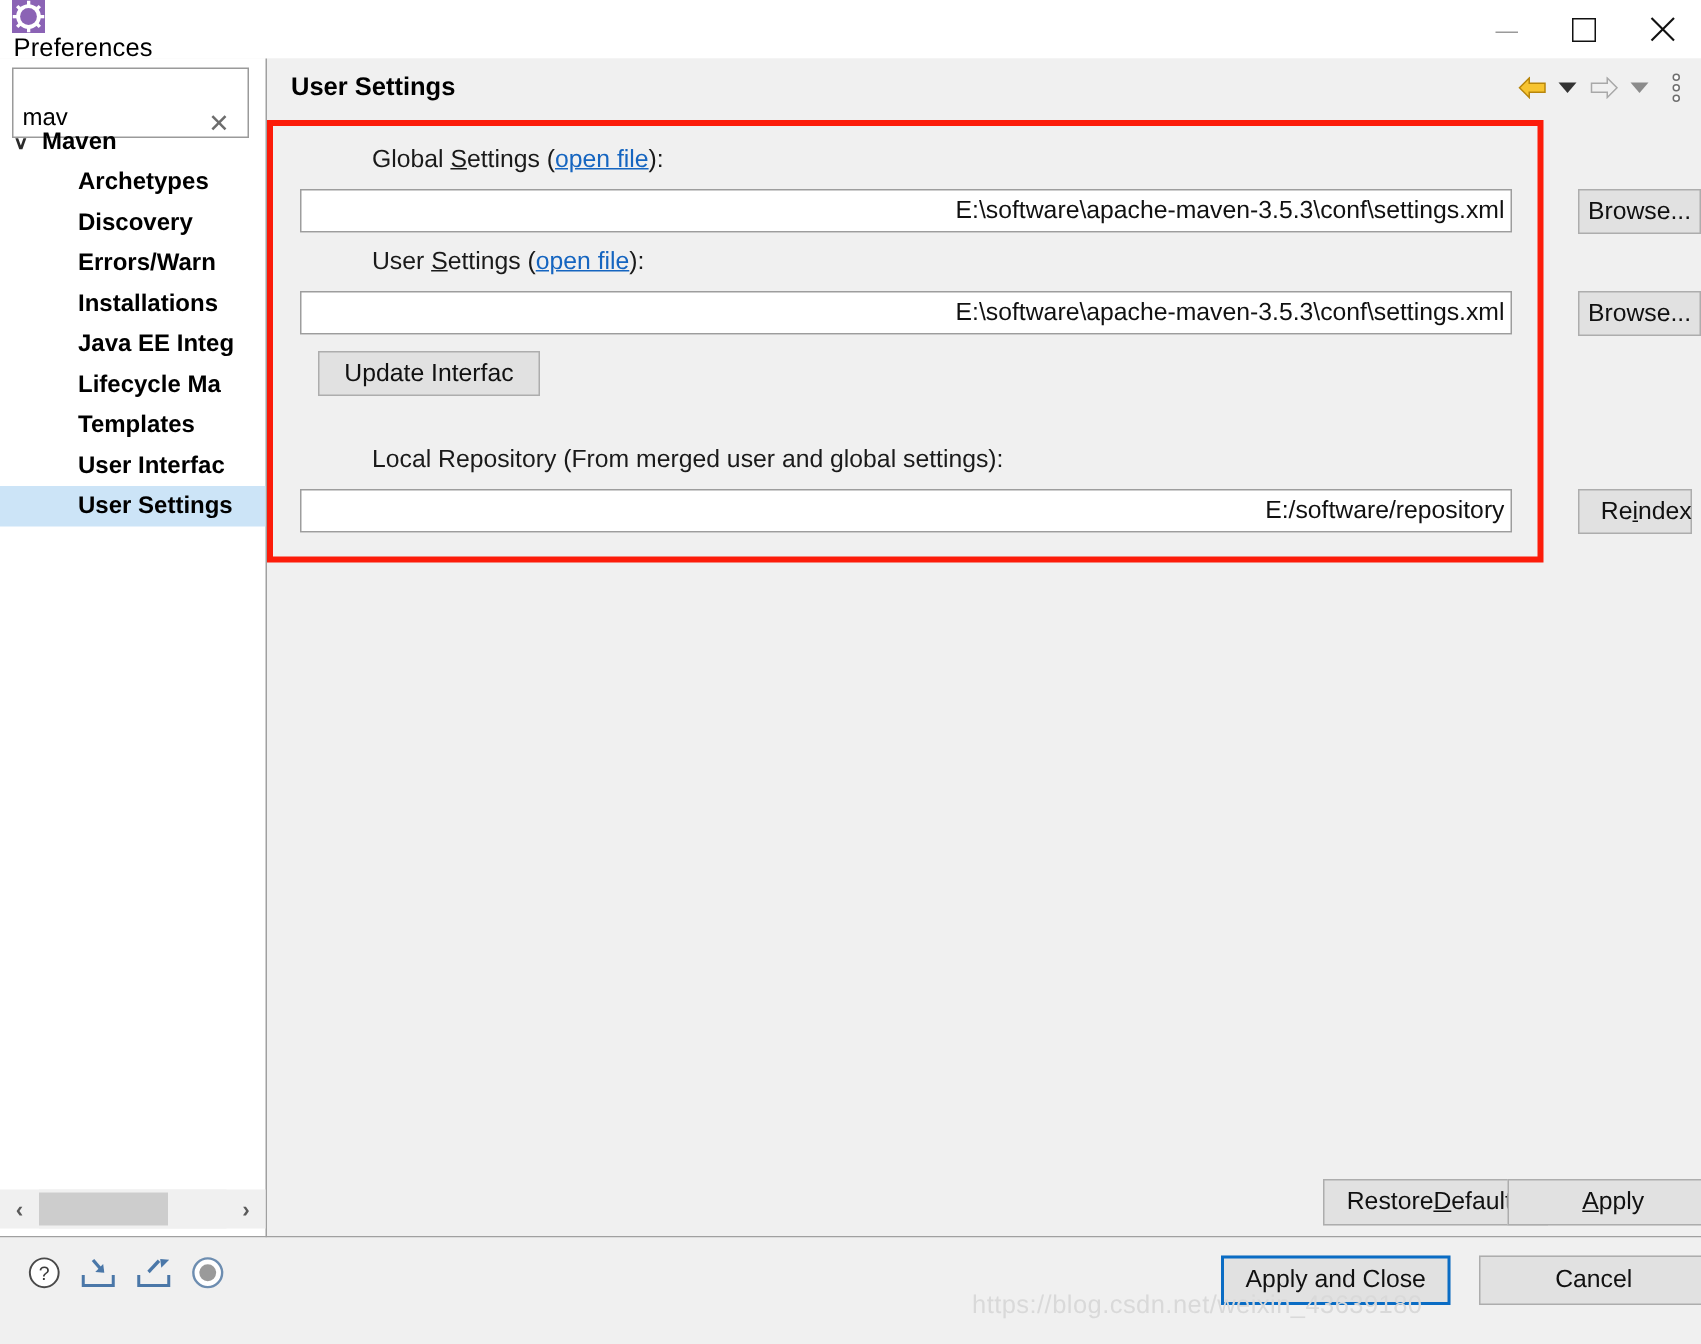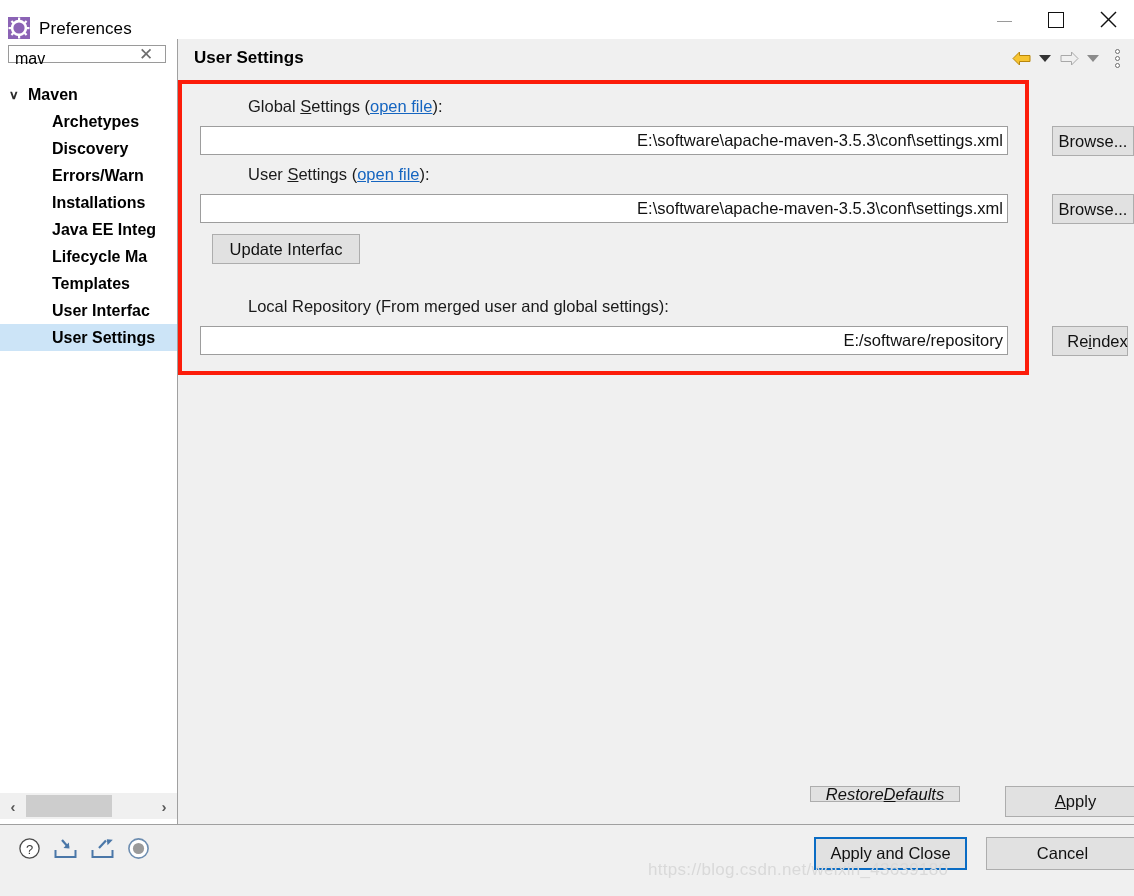--- a/index.html
+++ b/index.html
@@ -19,21 +19,22 @@
     -webkit-font-smoothing: antialiased;
   }
 
   
   .titlebar {
     position: absolute;
     left: 0; top: 0;
     width: 1134px; height: 39px;
     background: #ffffff;
     display: flex;
-    align-items: flex-end;
+    align-items: flex-start;
+    flex-direction: column;
   }
   .title-icon {
     width: 22px; height: 22px;
     margin-left: 8px;
     position: relative;
     flex: none;
   }
   .title-text {
     font-size: 17px;
     color: #000000;
@@ -68,26 +69,26 @@
     left: 0; top: 39px;
     width: 178px;
     height: 786px;
     background: #ffffff;
     border-right: 1px solid #a0a0a0;
     box-sizing: border-box;
   }
   .search-wrap {
     position: absolute;
     left: 8px; top: 6px;
-    width: 158px; height: 18px;
+    width: 158px; height: 47px;
     border: 1px solid #9a9a9a;
     background: #ffffff;
     box-sizing: border-box;
     display: flex;
-    align-items: flex-start;
+    align-items: flex-end;
   }
   .search-input {
     border: none;
     outline: none;
     background: transparent;
     font-family: "Liberation Sans", sans-serif;
     font-size: 16px;
     color: #000;
     padding: 0 0 0 6px;
     width: 118px;
@@ -461,21 +462,21 @@
     <div class="field-label" style="left:22px; top:220px;">Local Repository (From merged user and global settings):</div>
 
     <input class="txt" style="left: 22px; top: 249px; width: 808px; height: 29px;" type="text" value="E:/software/repository">
 
     <button class="btn" style="left:862px; top:249px; width:76px; height:30px;padding-left:15px;">
       <span>Re</span>
         <span class="mn">i</span>
         <span>ndex</span>
     </button>
 
-    <button class="btn" style="left:620px; top:709px; width:150px; height:16px;font-style:italic;">
+    <button class="btn" style="left:692px; top:709px; width:150px; height:31px;">
       <span>Restore </span>
         <span class="mn">D</span>
         <span>efaults</span>
     </button>
 
     <button class="btn" style="left:815px; top:709px; width:141px; height:31px;">
       <span></span>
         <span class="mn">A</span>
         <span>pply</span>
     </button>

